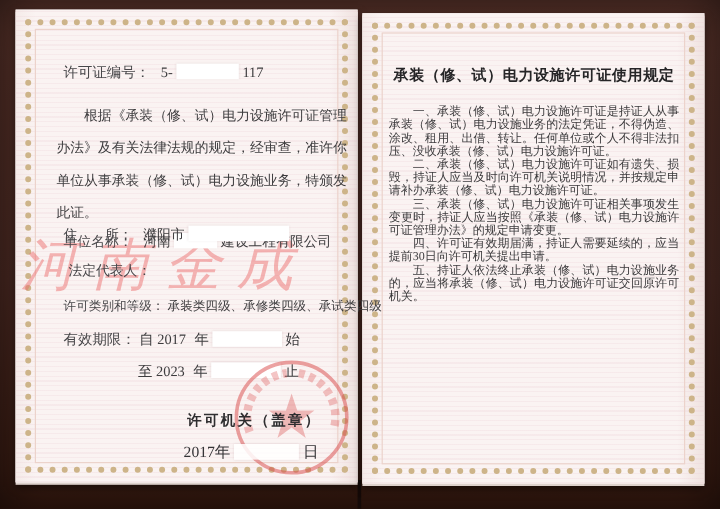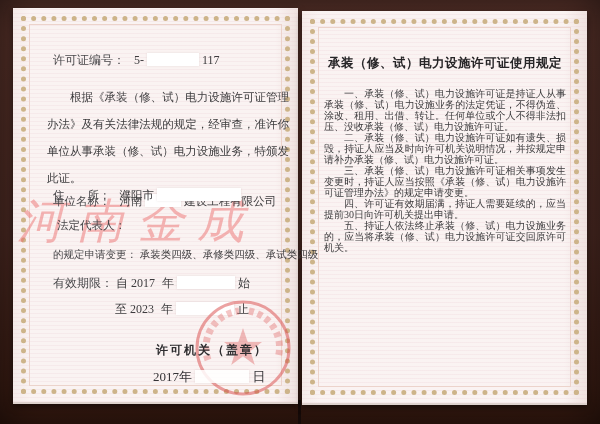--- a/index.html
+++ b/index.html
@@ -100,21 +100,21 @@
     <span class="label">住　　所：</span>
     <span style="margin-left:6px;">濮阳市</span>
     <span class="redact" style="width:84px;"></span>
   </div>
 
   <div class="line" style="left:44px;top:210px;">
     <span class="label">法定代表人：</span>
   </div>
 
   <div class="line" style="left:40px;top:240px;font-size:10.5px;">
-    <span class="label">的规定申请变更：</span>
+    <span class="label">许可类别和等级：</span>
     <span>承装类四级、承修类四级、承试类四级</span>
   </div>
 
   <div class="line" style="left:40px;top:267px;font-size:12px;">
     <span class="label">有效期限：</span>
     <span>自</span>
     <span>2017</span>
     <span style="margin-left:4px;">年</span>
     <span class="redact" style="width:58px;"></span>
     <span>始</span>

